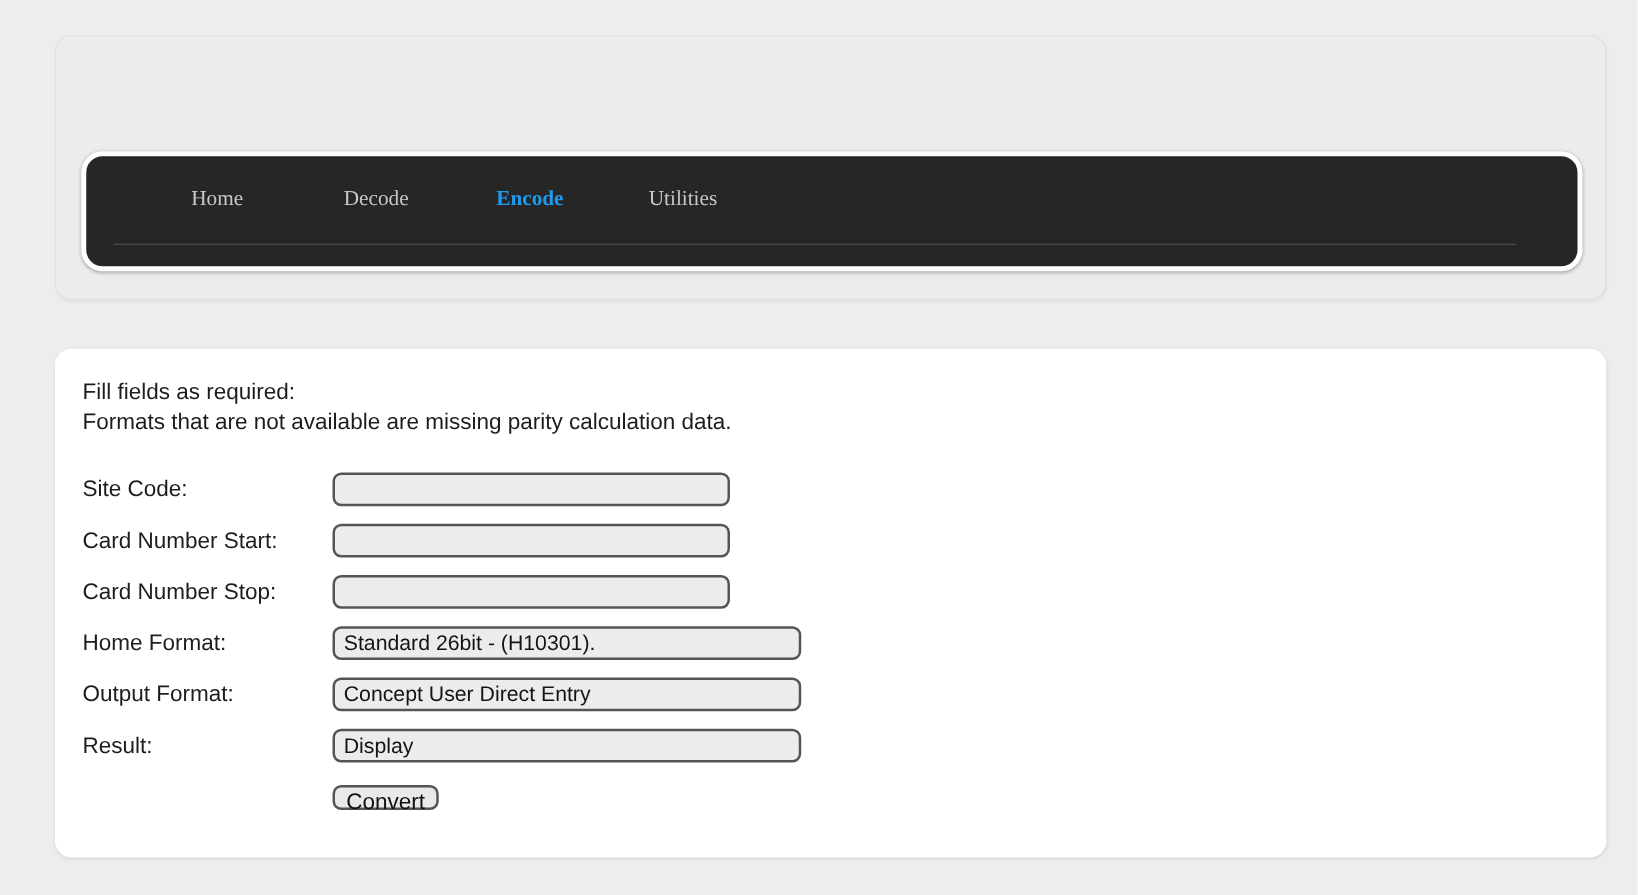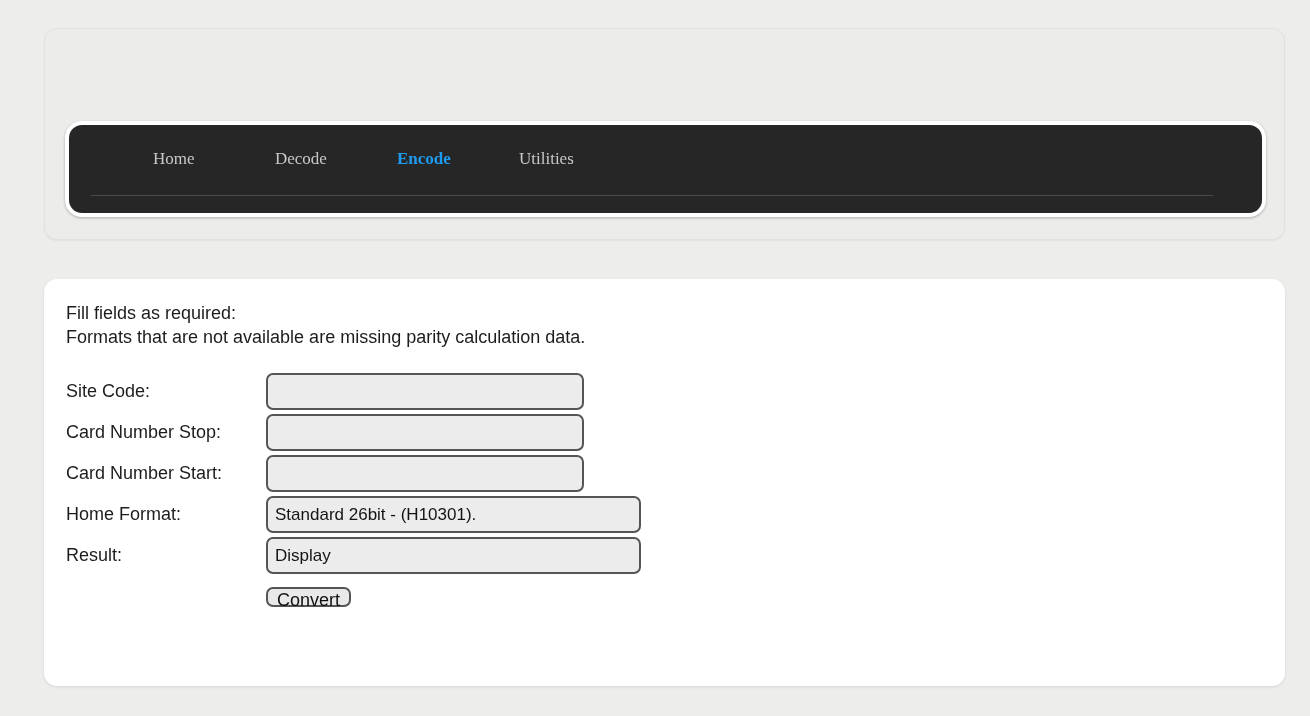--- a/index.html
+++ b/index.html
@@ -126,21 +126,21 @@
     height: 41px;
   }
   .field-label {
     width: 200px;
     font-size: 18px;
     color: #1d1d1d;
     white-space: nowrap;
   }
   .control {
     box-sizing: border-box;
-    height: 37px;
+    height: 27px;
     background: #ececec;
     border: 2px solid #555555;
     border-radius: 7px;
     font-family: "Liberation Sans", sans-serif;
     font-size: 17px;
     color: #141414;
     padding: 0 7px;
     outline: none;
     line-height: 23px;
   }
@@ -201,34 +201,38 @@
   </div>
 
   <div class="fields">
 
     <div class="field-row">
       <div class="field-label">Site Code:</div>
       <input class="control" type="text" value="" style="">
     </div>
 
     <div class="field-row">
+      <div class="field-label">Card Number Start:</div>
+      <input class="control" type="text" value="" style="">
+    </div>
+
+    <div class="field-row">
       <div class="field-label">Card Number Stop:</div>
       <input class="control" type="text" value="" style="">
     </div>
 
     <div class="field-row">
-      <div class="field-label">Card Number Start:</div>
-      <input class="control" type="text" value="" style="">
-    </div>
-
-    <div class="field-row">
       <div class="field-label">Home Format:</div>
       <div class="control select-box">Standard 26bit - (H10301).</div>
     </div>
 
+    <div class="field-row">
+      <div class="field-label">Output Format:</div>
+      <div class="control select-box">Concept User Direct Entry</div>
+    </div>
 
     <div class="field-row">
       <div class="field-label">Result:</div>
       <div class="control select-box">Display</div>
     </div>
 
     <div class="btn-row">
       <button class="convert-btn">Convert</button>
     </div>
 

